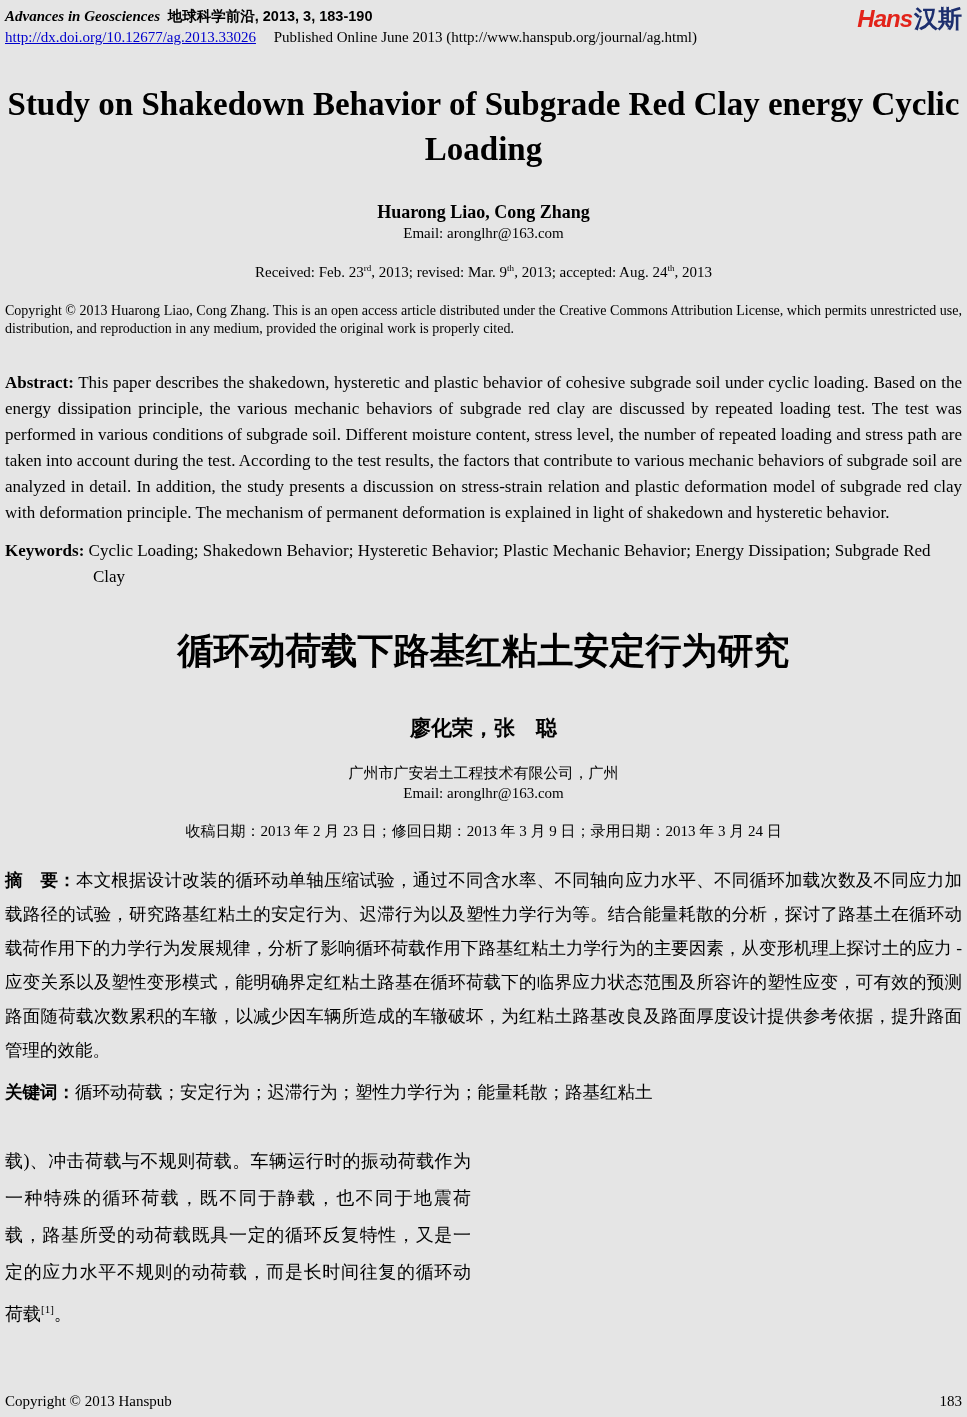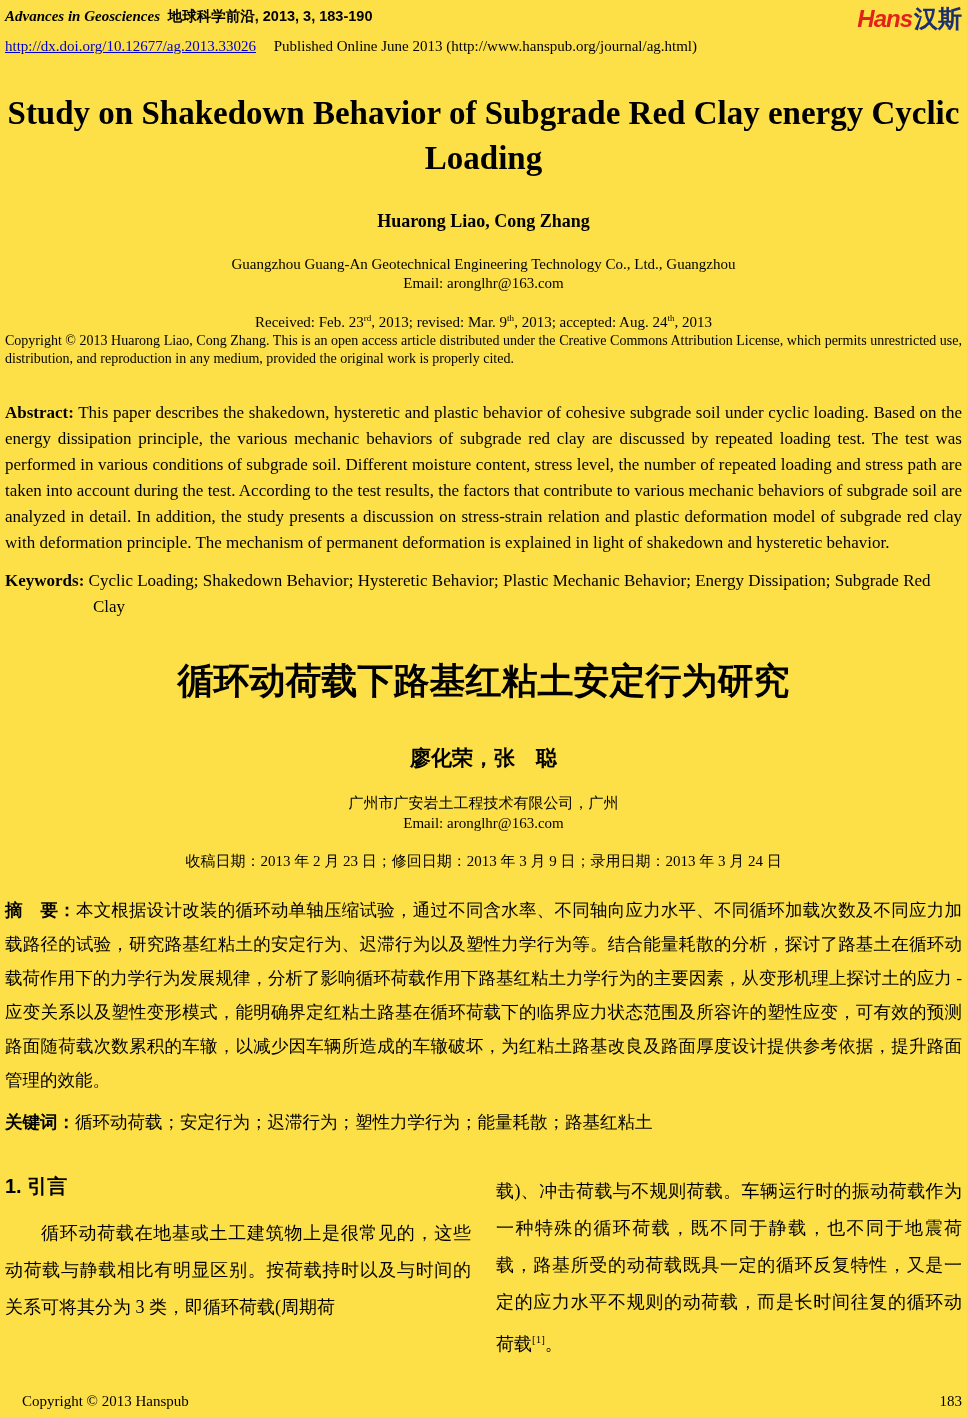--- a/index.html
+++ b/index.html
@@ -4,41 +4,41 @@
 <style>
   * { box-sizing: border-box; margin: 0; padding: 0; }
   html, body { background: #ffffff; }
   body { width: 967px; height: 1417px; overflow: hidden; }
   .page {
     position: relative;
     width: 967px; height: 1417px;
     padding: 6px 5px 0 5px;
     font-family: "Liberation Serif", serif;
     color: #000;
-    background: #fde047;
+    background: #e5e5e5;
   }
   
   .hdr { display: flex; justify-content: space-between; align-items: flex-start; }
   .hdr-line1 { font-size: 15px; line-height: 21px; }
   .j-en { font-weight: bold; font-style: italic; }
   .j-cn { font-weight: bold; margin-left: 4px; font-family: "Liberation Sans", sans-serif; font-size: 14.5px; }
-  .hdr-line2 { font-size: 15px; line-height: 21px; margin-top: 9px; }
+  .hdr-line2 { font-size: 15px; line-height: 21px; }
   .doi { color: #0000cc; text-decoration: underline; }
   .pub { margin-left: 14px; color: #000; }
   .logo { font-family: "Liberation Sans", sans-serif; font-size: 24px; font-weight: bold; white-space: nowrap; line-height: 26px; }
   .logo-latin { color: #e2231a; font-style: italic; letter-spacing: -1px; }
   .logo-cn { color: #1c2e6e; margin-left: 2px; }
   
   .title { margin-top: 34px; text-align: center; font-size: 33px; line-height: 45px; font-weight: bold; }
   .authors { margin-top: 28px; text-align: center; font-size: 18px; font-weight: bold; line-height: 24px; }
   .affil { margin-top: 22px; text-align: center; font-size: 15px; line-height: 19px; }
   .email { text-align: center; font-size: 15px; line-height: 19px; }
   .received { margin-top: 16px; text-align: center; font-size: 15px; line-height: 19px; }
   .sup { font-size: 9px; vertical-align: 6px; }
-  .license { text-align: justify; font-size: 14px; line-height: 17.5px; }
+  .license { margin-top: 20px; text-align: justify; font-size: 14px; line-height: 17.5px; }
   .abstract { margin-top: 33px; text-align: justify; font-size: 17px; line-height: 26px; }
   .lbl { font-weight: bold; text-align: center; }
   .keywords { margin-top: 12px; text-align: left; font-size: 17px; line-height: 26px; padding-left: 88px; text-indent: -88px; }
   
   .cn-title { margin-top: 36px; text-align: center; font-size: 36px; line-height: 50px; font-weight: bold; font-family: "Liberation Sans", sans-serif; }
   .cn-authors { margin-top: 38px; text-align: center; font-size: 21px; font-weight: bold; line-height: 29px; }
   .cn-affil { margin-top: 20px; text-align: center; font-size: 15px; line-height: 20px; }
   .cn-email { text-align: center; font-size: 15px; line-height: 20px; }
   .cn-dates { margin-top: 18px; text-align: center; font-size: 15px; line-height: 20px; }
   .cn-abstract { margin-top: 22px; text-align: justify; font-size: 17.5px; line-height: 34px; }
@@ -46,21 +46,21 @@
   .cn-keywords { margin-top: 8px; font-size: 17.5px; line-height: 34px; }
   
   .cols { display: flex; margin-top: 34px; }
   .col { width: 466px; }
   .col + .col { margin-left: 25px; }
   .sec-h { font-size: 20px; line-height: 26px; font-weight: bold; font-family: "Liberation Sans", sans-serif; margin-bottom: 16px; }
   .body-p { text-align: justify; font-size: 18px; line-height: 37px; }
   .indent { text-indent: 2em; }
   .sup-ref { font-size: 11px; vertical-align: 7px; }
   
-  .footer { position: absolute; left: 22px; right: 5px; bottom: 6px; display: flex; justify-content: space-between; font-size: 15px; line-height: 19px; }
+  .footer { position: absolute; left: 5px; right: 5px; bottom: 6px; display: flex; justify-content: space-between; font-size: 15px; line-height: 19px; }
 </style>
 </head>
 <body>
 
 <div class="page">
 
   <div class="hdr">
     <div class="hdr-left">
       <div class="hdr-line1">
         <span class="j-en">Advances in Geosciences</span>
@@ -73,21 +73,20 @@
     </div>
     <div class="logo">
       <span class="logo-latin">Hans</span><span class="logo-cn">汉斯</span>
     </div>
   </div>
 
   <h1 class="title">Study on Shakedown Behavior of Subgrade Red Clay energy Cyclic Loading</h1>
 
   <div class="authors">Huarong Liao, Cong Zhang</div>
 
-  <div class="affil">Guangzhou Guang-An Geotechnical Engineering Technology Co., Ltd., Guangzhou</div>
   <div class="email">Email: aronglhr@163.com</div>
 
   <div class="received"><span>Received: Feb. 23</span><sup class="sup">rd</sup><span>, 2013; revised: Mar. 9</span><sup class="sup">th</sup><span>, 2013; accepted: Aug. 24</span><sup class="sup">th</sup><span>, 2013</span></div>
 
   <p class="license">Copyright © 2013 Huarong Liao, Cong Zhang. This is an open access article distributed under the Creative Commons Attribution License, which permits unrestricted use, distribution, and reproduction in any medium, provided the original work is properly cited.</p>
 
   <p class="abstract"><span class="lbl">Abstract:</span> <span>This paper describes the shakedown, hysteretic and plastic behavior of cohesive subgrade soil under cyclic loading. Based on the energy dissipation principle, the various mechanic behaviors of subgrade red clay are discussed by repeated loading test. The test was performed in various conditions of subgrade soil. Different moisture content, stress level, the number of repeated loading and stress path are taken into account during the test. According to the test results, the factors that contribute to various mechanic behaviors of subgrade soil are analyzed in detail. In addition, the study presents a discussion on stress-strain relation and plastic deformation model of subgrade red clay with deformation principle. The mechanism of permanent deformation is explained in light of shakedown and hysteretic behavior.</span></p>
 
   <p class="keywords"><span class="lbl">Keywords:</span> <span>Cyclic Loading; Shakedown Behavior; Hysteretic Behavior; Plastic Mechanic Behavior; Energy Dissipation; Subgrade Red Clay</span></p>
 
@@ -99,24 +98,20 @@
   <div class="cn-email">Email: aronglhr@163.com</div>
 
   <div class="cn-dates">收稿日期：2013 年 2 月 23 日；修回日期：2013 年 3 月 9 日；录用日期：2013 年 3 月 24 日</div>
 
   <p class="cn-abstract"><span class="cn-lbl">摘　要：</span><span>本文根据设计改装的循环动单轴压缩试验，通过不同含水率、不同轴向应力水平、不同循环加载次数及不同应力加载路径的试验，研究路基红粘土的安定行为、迟滞行为以及塑性力学行为等。结合能量耗散的分析，探讨了路基土在循环动载荷作用下的力学行为发展规律，分析了影响循环荷载作用下路基红粘土力学行为的主要因素，从变形机理上探讨土的应力 - 应变关系以及塑性变形模式，能明确界定红粘土路基在循环荷载下的临界应力状态范围及所容许的塑性应变，可有效的预测路面随荷载次数累积的车辙，以减少因车辆所造成的车辙破坏，为红粘土路基改良及路面厚度设计提供参考依据，提升路面管理的效能。</span></p>
 
   <p class="cn-keywords"><span class="cn-lbl">关键词：</span><span>循环动荷载；安定行为；迟滞行为；塑性力学行为；能量耗散；路基红粘土</span></p>
 
   <div class="cols">
     <div class="col">
-      <h2 class="sec-h">1. 引言</h2>
-      <p class="body-p indent">循环动荷载在地基或土工建筑物上是很常见的，这些动荷载与静载相比有明显区别。按荷载持时以及与时间的关系可将其分为 3 类，即循环荷载(周期荷</p>
-    </div>
-    <div class="col">
       <p class="body-p"><span>载)、冲击荷载与不规则荷载。车辆运行时的振动荷载作为一种特殊的循环荷载，既不同于静载，也不同于地震荷载，路基所受的动荷载既具一定的循环反复特性，又是一定的应力水平不规则的动荷载，而是长时间往复的循环动荷载</span><sup class="sup-ref">[1]</sup><span>。</span></p>
     </div>
   </div>
 
   <div class="footer">
     <span>Copyright © 2013 Hanspub</span>
     <span>183</span>
   </div>
 
 </div>

